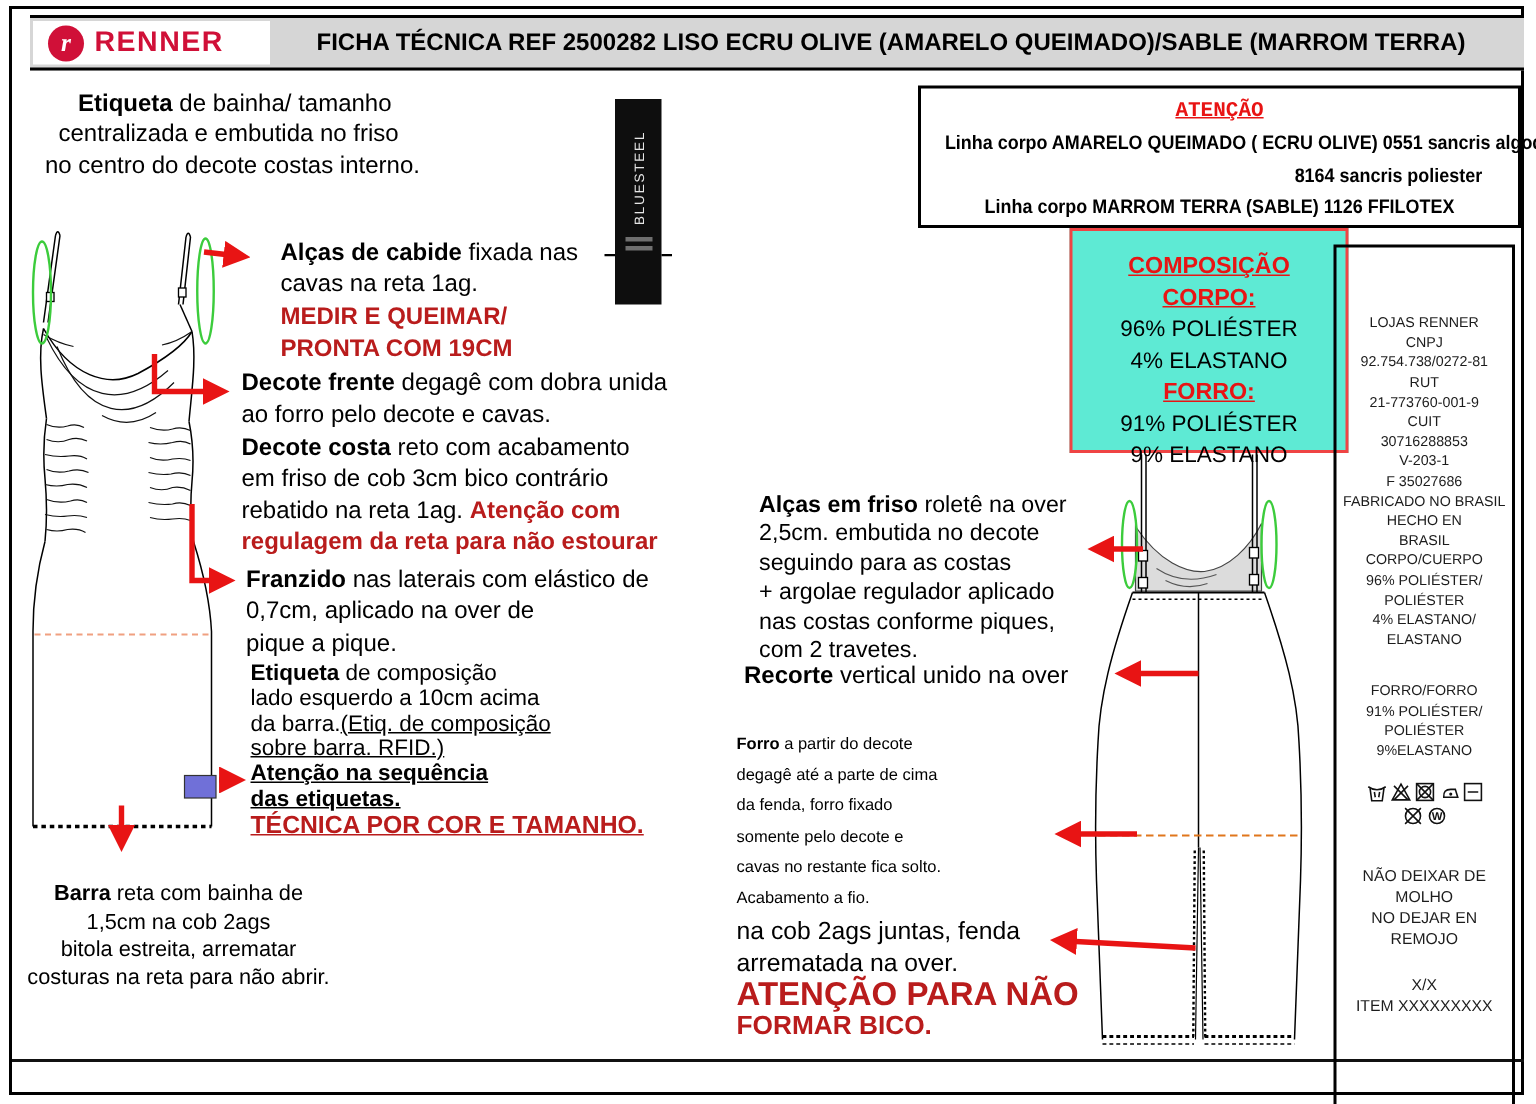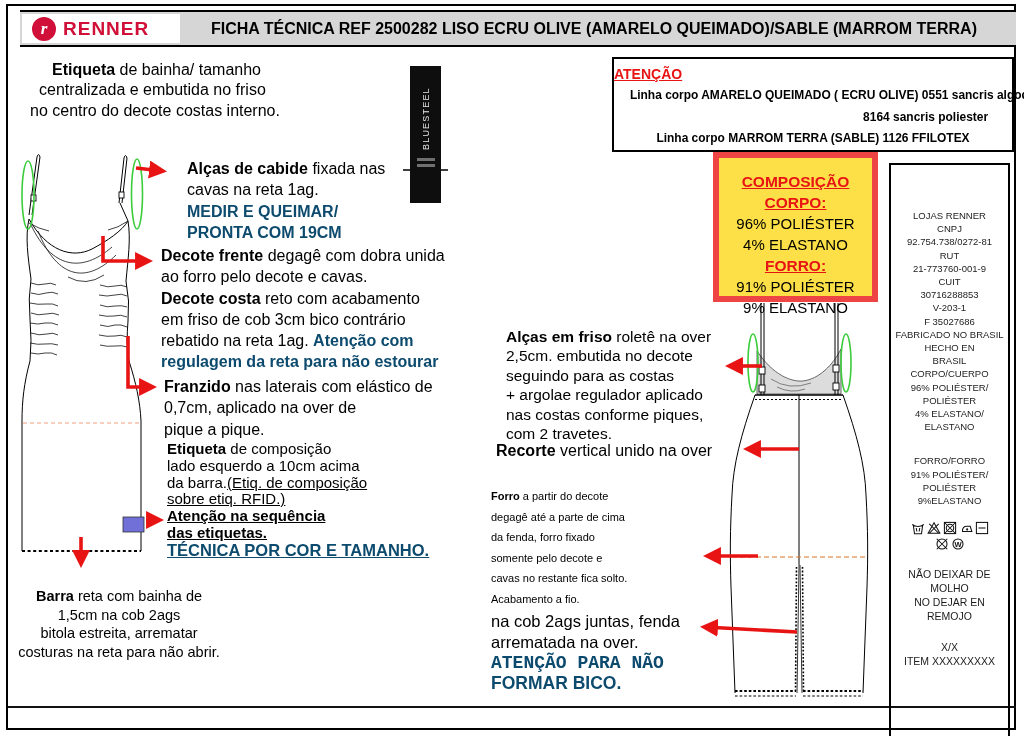--- a/index.html
+++ b/index.html
@@ -16,47 +16,47 @@
   .logo-circle{width:24px;height:24px;border-radius:50%;background:#d01038;color:#fff;
                display:flex;align-items:center;justify-content:center;
                font-family:"Liberation Serif",serif;font-style:italic;font-weight:bold;font-size:17px;}
   .logo-text{color:#d01038;font-weight:bold;font-size:19px;letter-spacing:1px;}
   .doc-title{left:158px;right:6px;top:0;height:33px;display:flex;align-items:center;justify-content:center;
              font-weight:bold;font-size:16px;white-space:nowrap;}
 
   
   .note{position:absolute;font-size:16px;line-height:21.4px;white-space:nowrap;}
   .note b{font-weight:bold;}
-  .red{color:#0c4a6e;font-weight:bold;}
+  .red{color:#b91c1c;font-weight:bold;}
   .ul{text-decoration:underline;}
   .ctr{text-align:center;}
 
   
   .attn-box{left:612px;top:57px;width:402px;height:95px;border:2px solid #000;box-sizing:border-box;padding-top:5px;}
-  .attn-title{font-size:14px;font-weight:bold;color:#e81414;text-decoration:underline;line-height:20px;}
+  .attn-title{text-align:center;font-size:14px;font-weight:bold;color:#e81414;text-decoration:underline;line-height:20px;font-family:Liberation Mono, monospace;}
   .attn-line{font-weight:bold;font-size:13px;line-height:21.5px;white-space:nowrap;}
   .squeeze{transform:scaleX(.92);}
 
   
-  .comp-box{left:713px;top:152px;width:165px;height:150px;border:6px solid #ef4444;box-sizing:border-box;
-            background:#fde047;text-align:center;padding-top:13px;font-size:15px;line-height:21px;}
+  .comp-box{left:713px;top:152px;width:186px;height:150px;border:2px solid #ef4444;box-sizing:border-box;
+            background:#5eead4;text-align:center;padding-top:13px;font-size:15px;line-height:21px;}
   .comp-head{color:#e81414;font-weight:bold;text-decoration:underline;font-size:15.5px;}
 
   
   .care-box{left:889px;top:163px;width:121px;height:592px;border:2px solid #000;box-sizing:border-box;
             text-align:center;color:#1c1c1c;}
   .care-sm{font-size:9.5px;line-height:13.2px;}
   .care-lg{font-size:10.5px;line-height:13.8px;}
   .care-company{margin-top:44px;}
   .care-body{}
   .care-lining{margin-top:21px;}
   .care-symbols{margin-top:14px;height:36px;}
   .sym-row{display:flex;justify-content:center;gap:2px;margin-bottom:2px;}
   .sym{width:14px;height:14px;}
-  .care-soak{margin-top:11px;}
+  .care-soak{margin-top:21px;}
   .care-foot{margin-top:18px;}
 
   
   .brand-tag{left:410px;top:66px;width:31px;height:137px;background:#0e0e0e;display:flex;flex-direction:column;align-items:center;}
   .brand-tag-text{margin-top:18px;color:#e5e5e5;font-size:9px;letter-spacing:1.2px;
                   writing-mode:vertical-rl;transform:rotate(180deg);height:66px;}
   .fineprint{width:18px;height:3px;background:#6f6f6f;margin-top:3px;}
   .fineprint.first{margin-top:8px;}
 
   svg text{font-family:"Liberation Sans",sans-serif;}
@@ -202,21 +202,21 @@
   <div class="note" style="left:164px;top:376px;">
     <div><b>Franzido</b><span> nas laterais com elástico de</span></div>
     <div>0,7cm, aplicado na over de</div>
     <div>pique a pique.</div>
   </div>
 
   <div class="note" style="left:167px;top:441px;font-size:15px;line-height:16.8px;">
     <div><b>Etiqueta</b><span> de composição</span></div>
     <div>lado esquerdo a 10cm acima</div>
     <div><span> da barra.</span><span class="ul">(Etiq. de composição</span></div>
-    <div class="ul"> sobre etiq. RFID.)</div>
+    <div class="ul"> sobre barra. RFID.)</div>
     <div class="ul" style="font-weight:bold;">Atenção na sequência</div>
     <div class="ul" style="font-weight:bold;">das etiquetas.</div>
     <div class="red ul" style="font-size:16.5px;">TÉCNICA POR COR E TAMANHO.</div>
   </div>
 
   <div class="note ctr" style="left:5px;top:587px;width:228px;font-size:14.5px;line-height:18.6px;">
     <div><b>Barra</b><span> reta com bainha de</span></div>
     <div>1,5cm na cob 2ags</div>
     <div>bitola estreita, arrematar</div>
     <div>costuras na reta para não abrir.</div>
@@ -240,21 +240,21 @@
     <div>degagê até a parte de cima</div>
     <div>da fenda, forro fixado</div>
     <div>somente pelo decote e</div>
     <div>cavas no restante fica solto.</div>
     <div> Acabamento a fio.</div>
   </div>
 
   <div class="note" style="left:491px;top:611px;font-size:16.5px;line-height:20.8px;">
     <div>na cob 2ags juntas, fenda</div>
     <div>arrematada na over.</div>
-    <div class="red" style="font-size:18px;font-family:Liberation Mono, monospace;">ATENÇÃO PARA NÃO</div>
+    <div class="red" style="font-size:22px;">ATENÇÃO PARA NÃO</div>
     <div class="red" style="font-size:17.5px;"> FORMAR BICO.</div>
   </div>
 
   <svg class="abs" style="left:12px;top:135px;" width="160" height="465" viewBox="0 0 160 465">
     <g fill="none" stroke="#000" stroke-width="1">
       <path d="M25,22 L17,80 M28,22 L20,80 M25,22 Q26.5,17 28,22"></path>
       <rect x="19" y="60" width="5" height="6" fill="#fff" stroke-width="0.9"></rect>
       <path d="M112,23 L107,68 M115,23 L110,68 M112,23 Q113.5,18 115,23"></path>
       <rect x="107" y="57" width="5" height="6" fill="#fff" stroke-width="0.9"></rect>
       <path d="M108,68 L116,86"></path>

